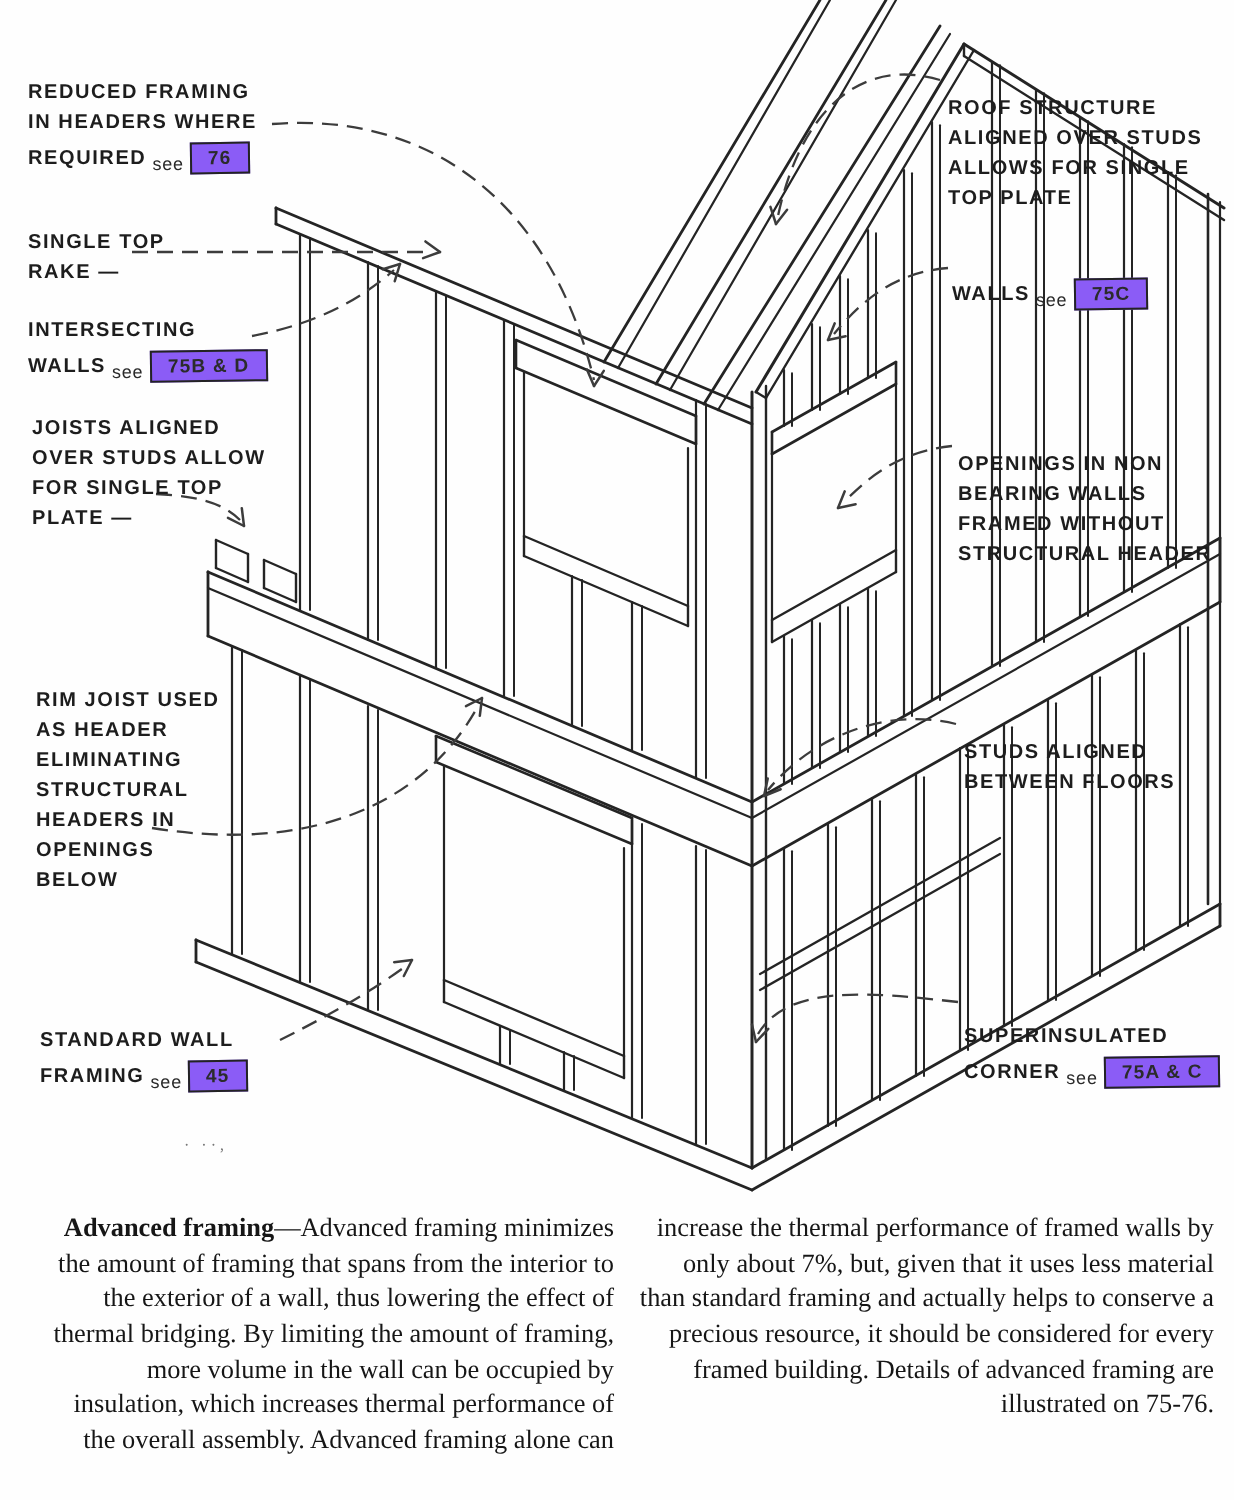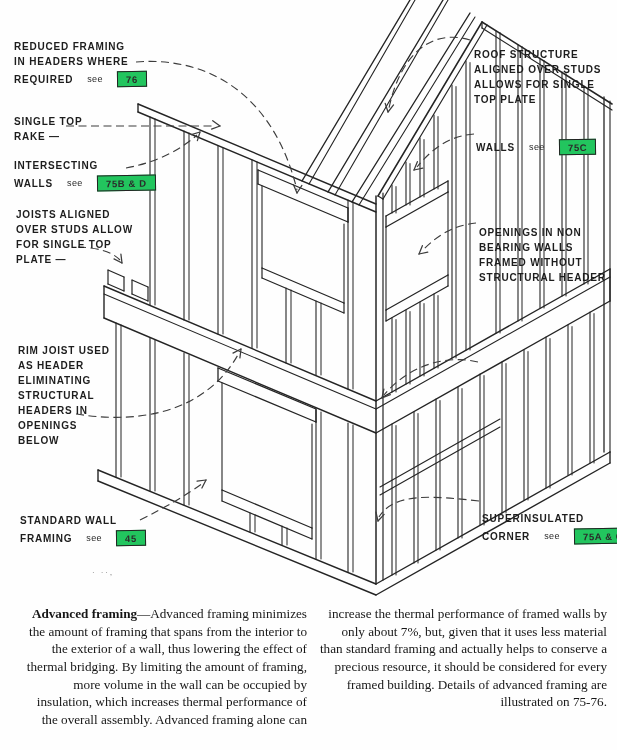--- a/index.html
+++ b/index.html
@@ -6,26 +6,26 @@
   .page{
     position:relative;width:617px;height:750px;background:#fefefe;
     font-family:"Liberation Sans",sans-serif;overflow:hidden;margin:0 auto;
   }
   svg.diagram{position:absolute;left:0;top:0;}
   .lbl{
     position:absolute;
     font:700 10px/15px "Liberation Sans",sans-serif;
     letter-spacing:.8px;color:#1d1d1d;white-space:pre-line;
   }
-  .tailrow{display:flex;align-items:center;gap:14px;margin-top:2px;white-space:nowrap;}
+  .tailrow{display:flex;align-items:flex-end;gap:3px;margin-top:2px;white-space:nowrap;}
   .see{font:400 9px "Liberation Sans",sans-serif;letter-spacing:.4px;color:#2a2a2a;}
   .refbox{
     display:inline-block;border:1.5px solid #232323;padding:2px 8px 1px;
     font:700 9.5px "Liberation Sans",sans-serif;letter-spacing:.6px;color:#2b2b2b;
-    transform:rotate(-.8deg);background:#22c55e;
+    transform:rotate(-.8deg);background:#8b5cf6;
   }
   .bodycol{
     position:absolute;
     font:13.2px/17.6px "Liberation Serif",serif;color:#161616;
     text-align:right;
   }
   .bodycol b{font-weight:bold;}
   .speckle{position:absolute;color:#777;font:8px "Liberation Serif",serif;letter-spacing:2px;}
 </style>
 </head>
@@ -285,20 +285,24 @@
     </span>
   </div>
 
   <div class="lbl" style="left:479px;top:210px">
     <span>OPENINGS IN NON
 BEARING WALLS
 FRAMED WITHOUT
 STRUCTURAL HEADER</span>
   </div>
 
+  <div class="lbl" style="left:482px;top:354px">
+    <span>STUDS ALIGNED
+BETWEEN FLOORS</span>
+  </div>
 
   <div class="lbl" style="left:482px;top:496px">
     <span>SUPERINSULATED</span>
     <span class="tailrow">
       <span>CORNER</span>
       <span class="see">see</span>
       <span class="refbox">75A &amp; C</span>
     </span>
   </div>
 

